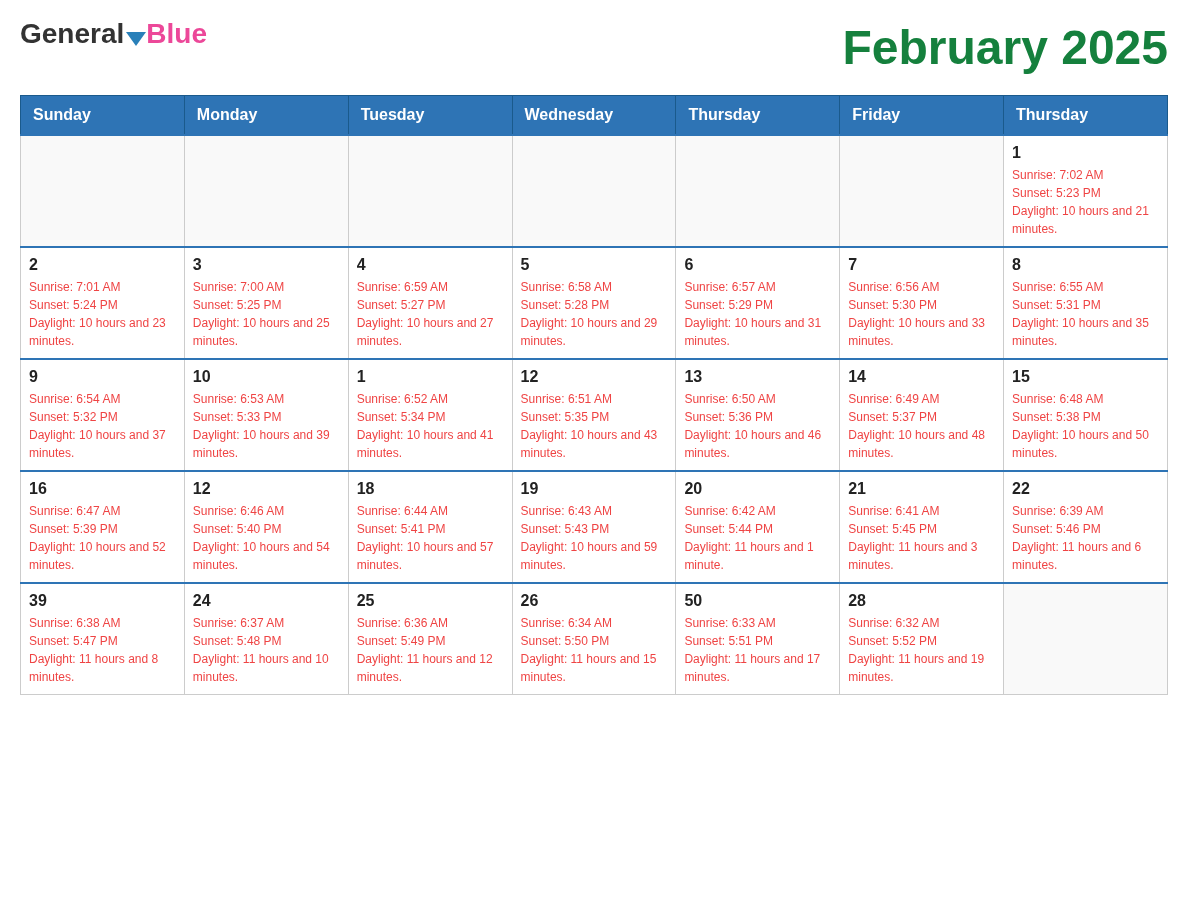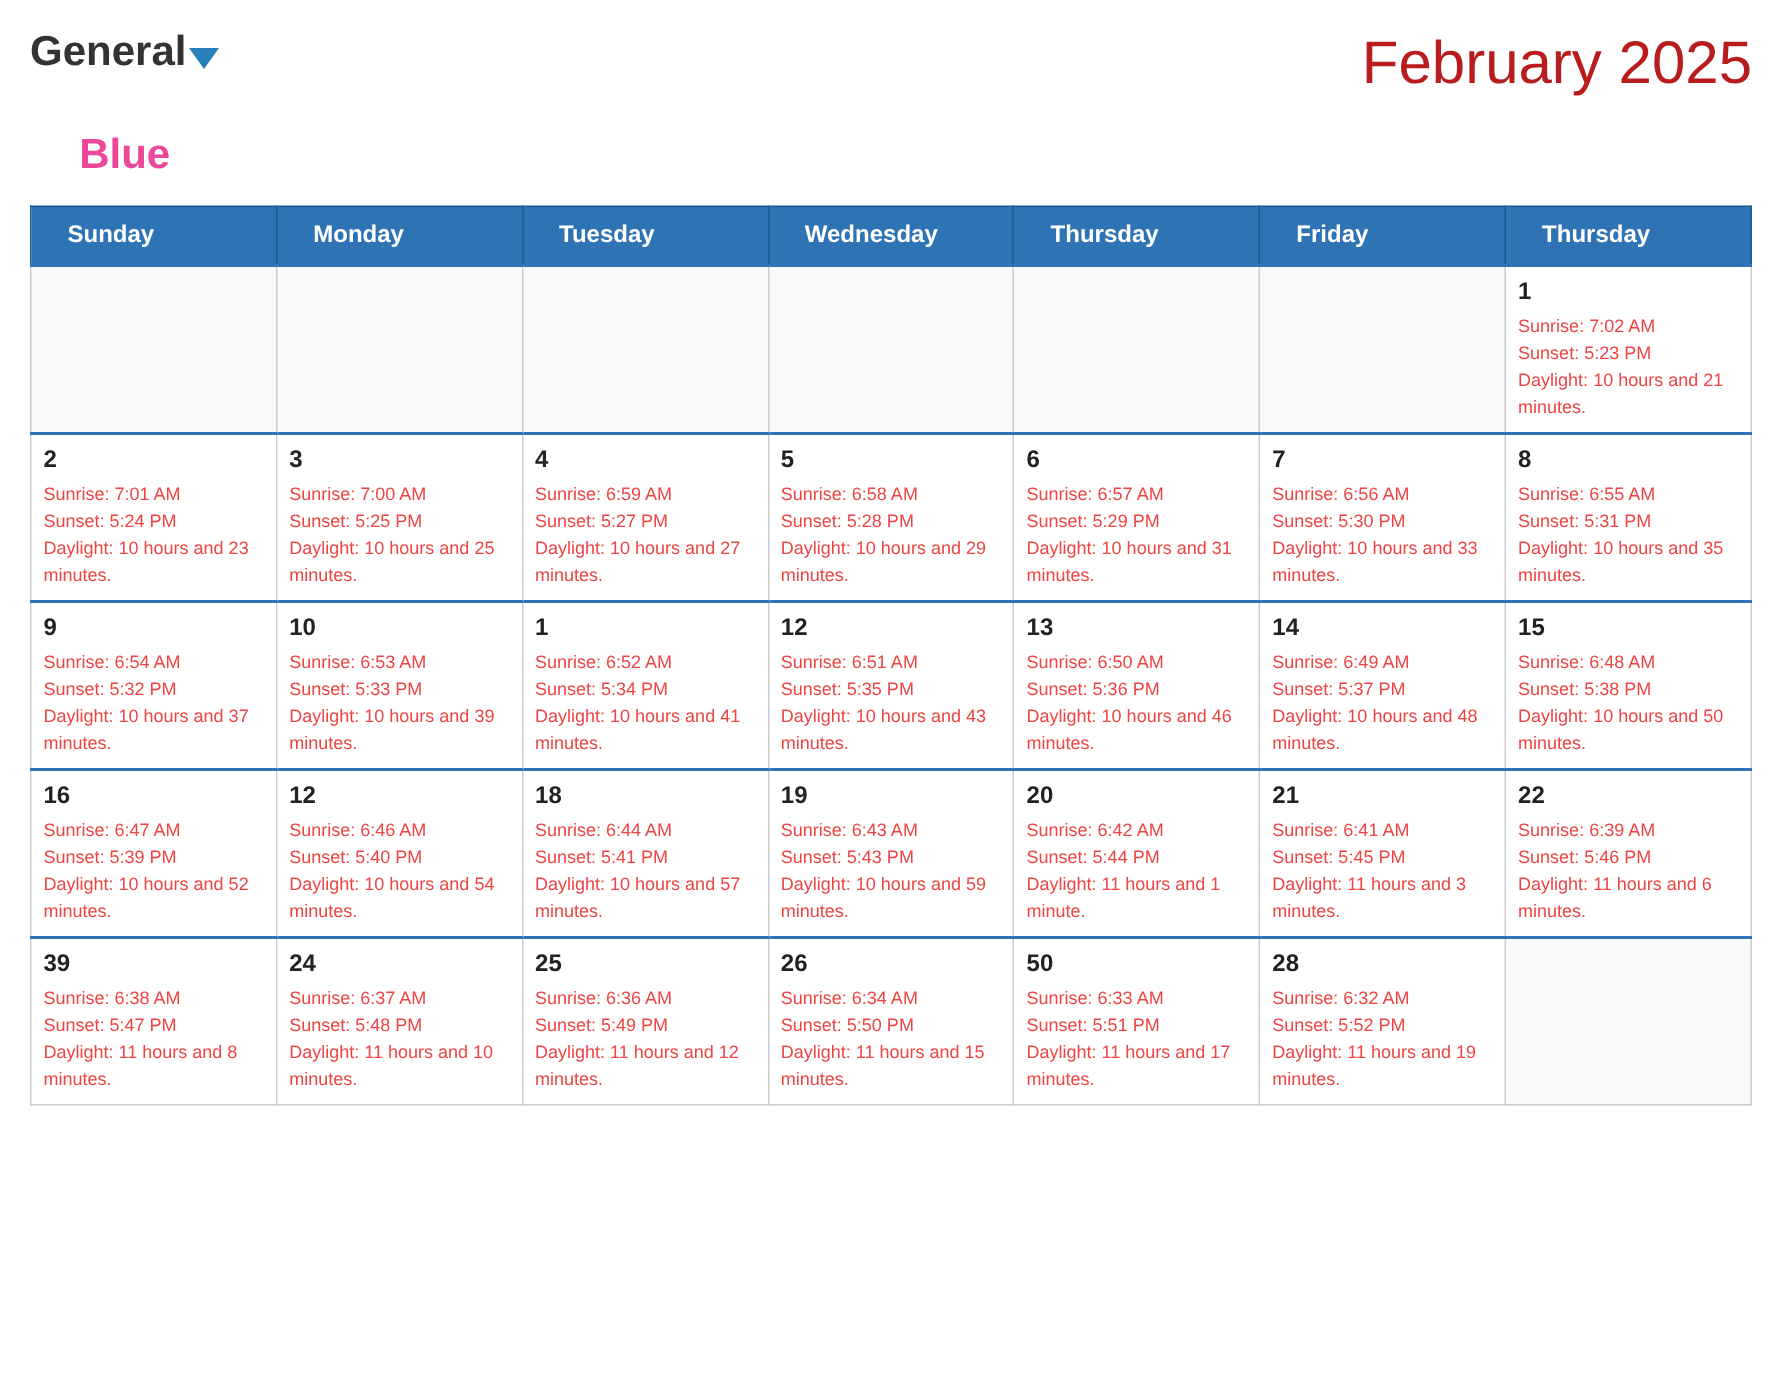--- a/index.html
+++ b/index.html
@@ -11,23 +11,22 @@
       min-height: 918px;
     }
     .header {
       display: flex;
       justify-content: space-between;
       align-items: flex-start;
       margin-bottom: 20px;
     }
     .logo {
       display: flex;
-      flex-direction: column;
-      align-items: center;
-      gap: 41px;
+      flex-direction: row;
+      align-items: flex-end;
     }
     .logo-general {
       font-size: 28px;
       font-weight: bold;
       color: #333;
       line-height: 1;
     }
     .logo-blue {
       font-size: 28px;
       font-weight: bold;
@@ -41,39 +40,39 @@
       border-left: 10px solid transparent;
       border-right: 10px solid transparent;
       border-top: 14px solid #2980b9;
       margin-left: 2px;
       vertical-align: middle;
     }
     .title-block {
       text-align: right;
     }
     .title-block h1 {
-      font-size: 40px;
-      font-weight: normal;
-      color: #b91c1c;
+      font-size: 48px;
+      font-weight: bold;
+      color: #15803d;
     }
     .title-block h2 {
       font-size: 22px;
       font-weight: normal;
       color: #444;
     }
     .calendar {
       width: 100%;
       border-collapse: collapse;
     }
     .calendar th {
       background-color: #2e74b5;
       color: #fff;
       font-size: 16px;
       font-weight: bold;
-      padding: 10px 24px;
+      padding: 10px 12px;
       text-align: left;
       border: 1px solid #2e74b5;
     }
     .calendar td {
       vertical-align: top;
       border: 1px solid #ccc;
       padding: 8px;
       width: calc(100% / 7);
       min-height: 100px;
       font-size: 12.5px;

